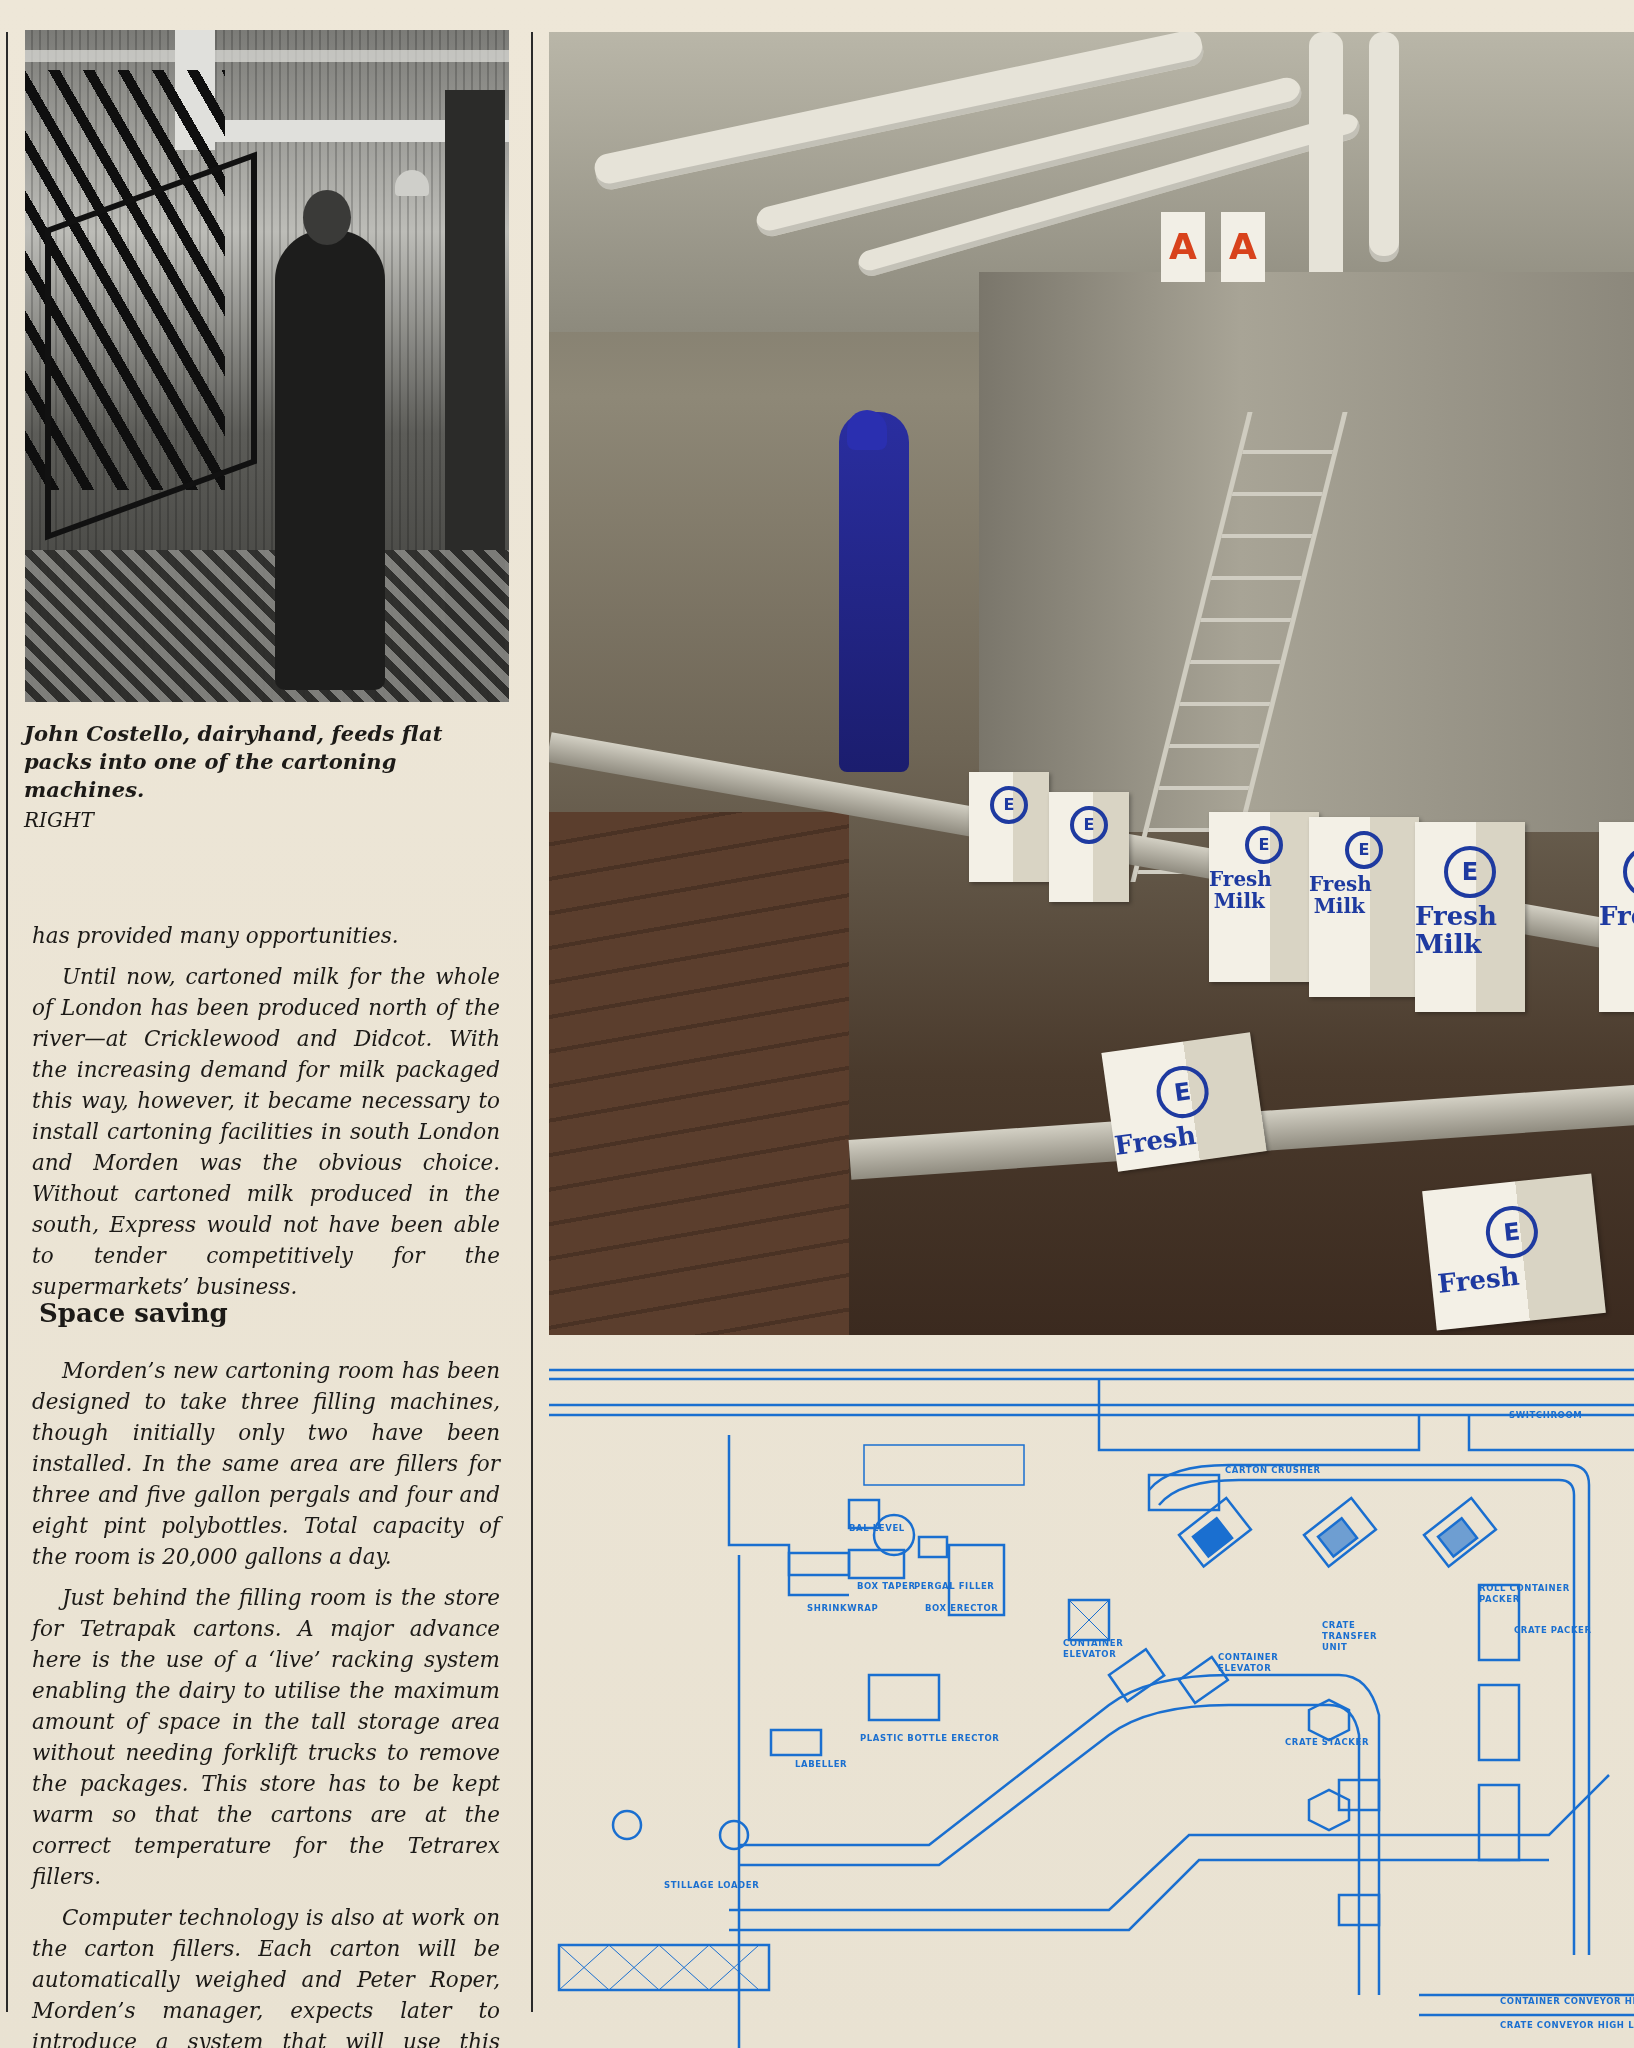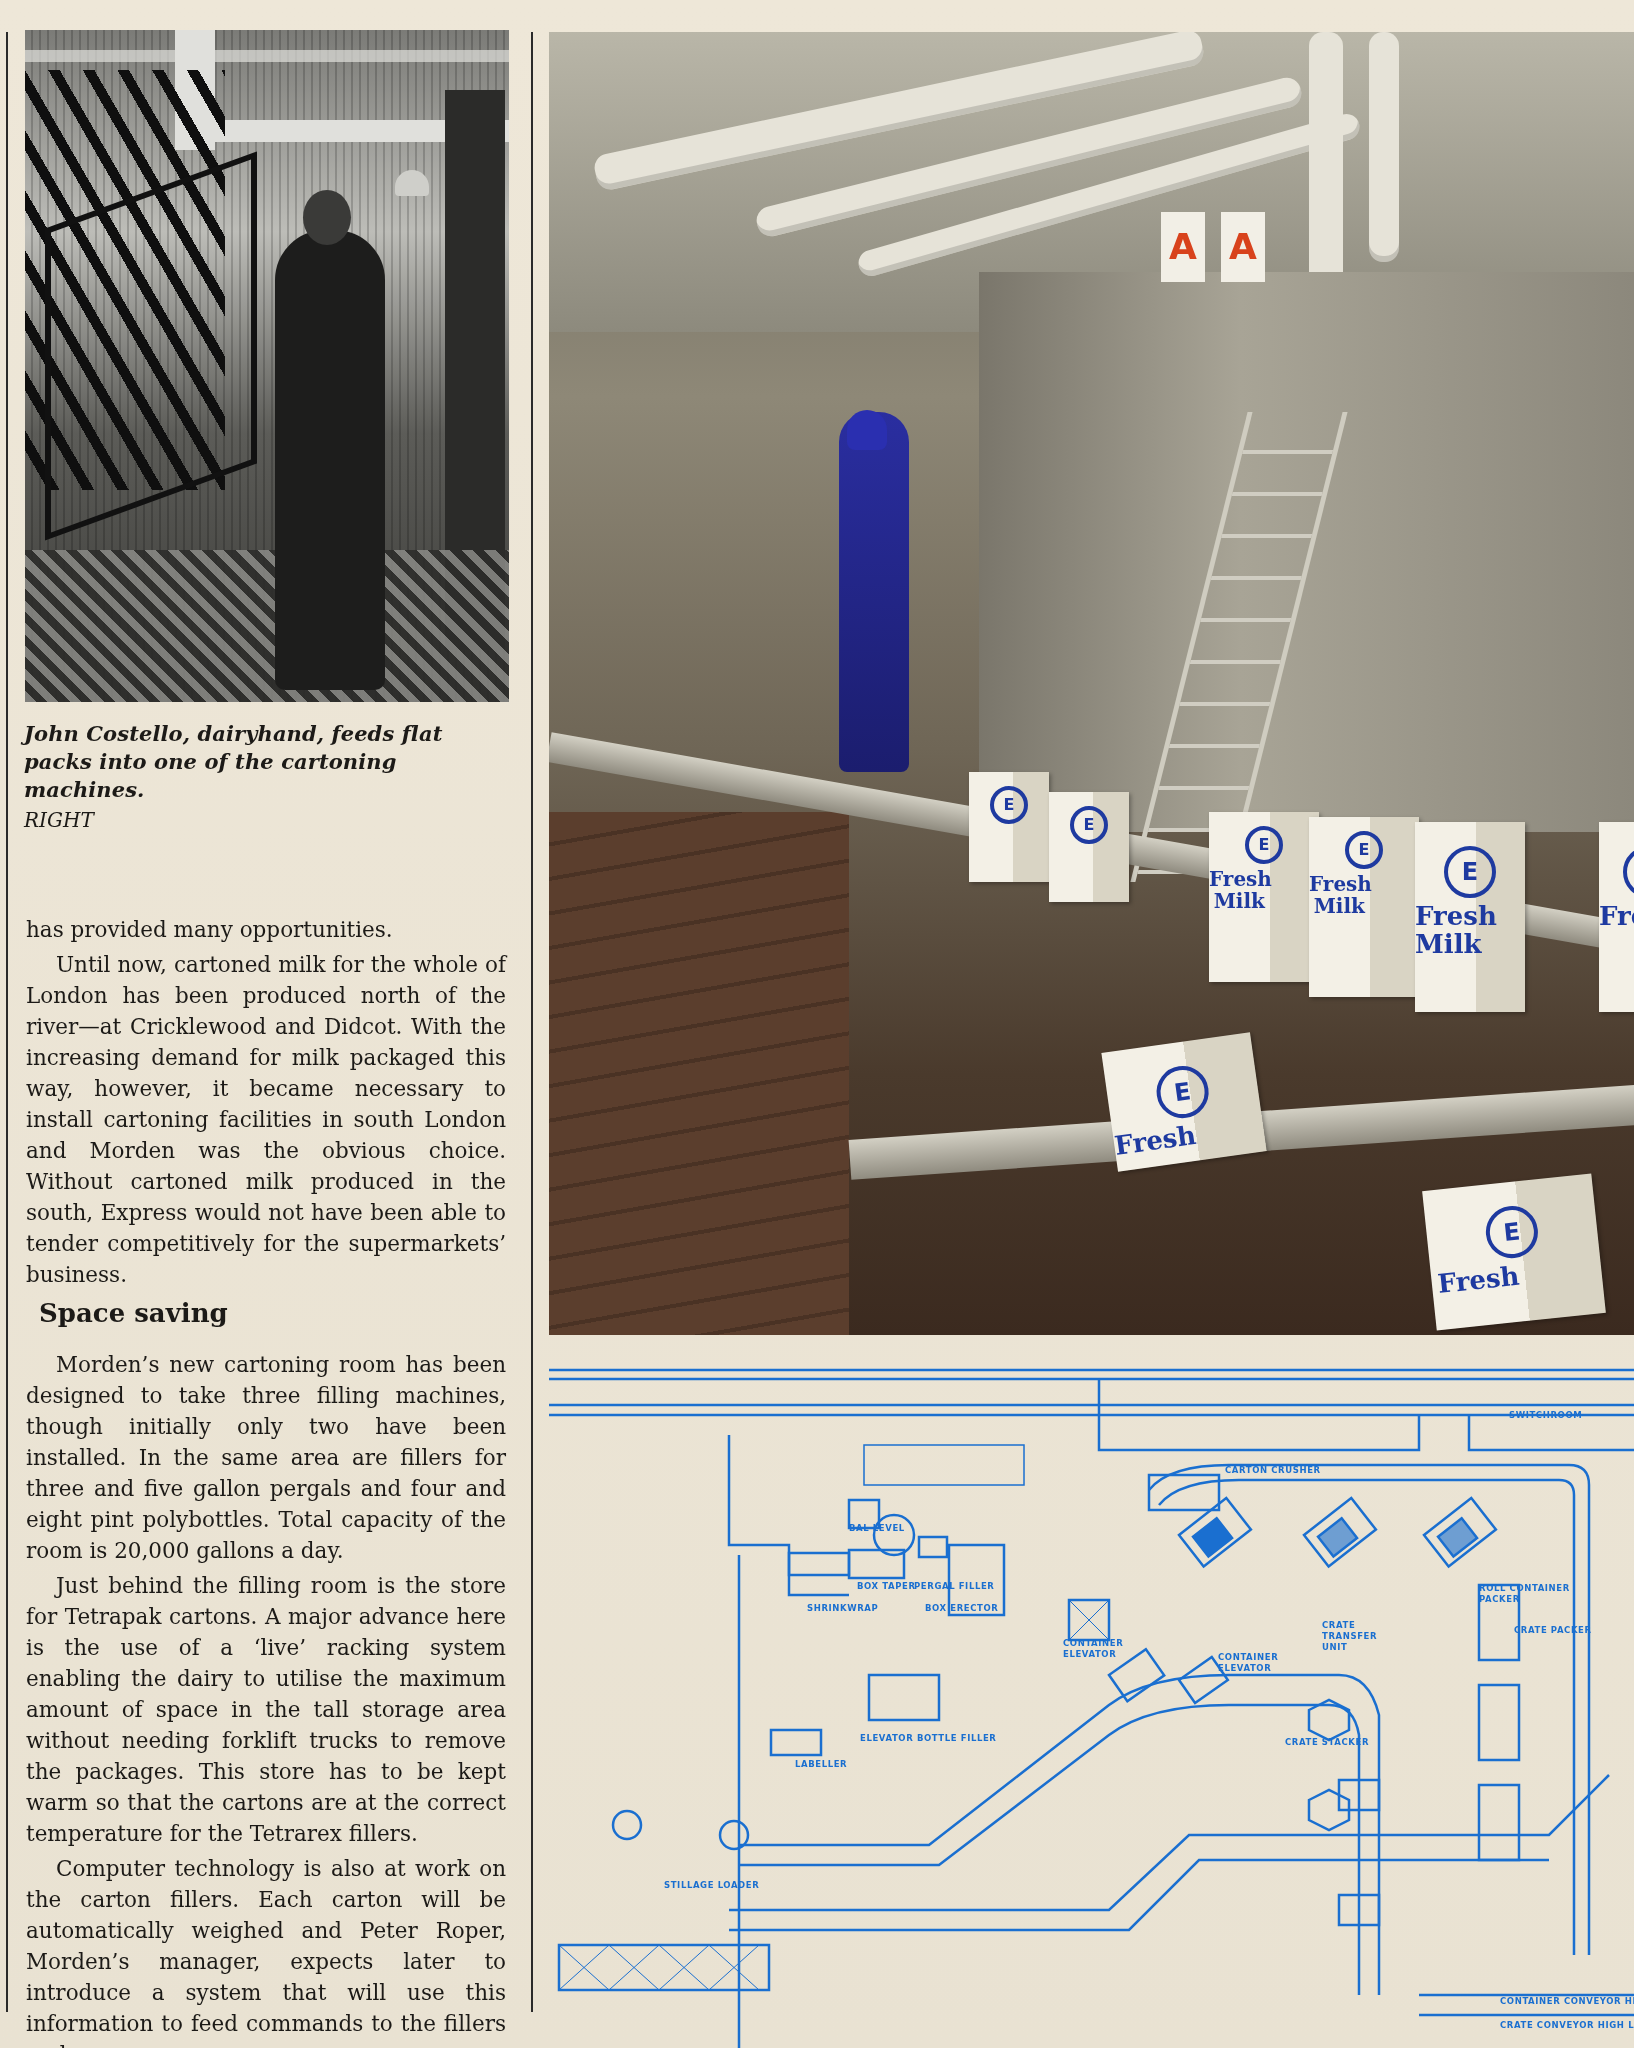--- a/index.html
+++ b/index.html
@@ -38,21 +38,21 @@
   .carton{position:absolute;background:linear-gradient(90deg,#f3f0e6 0 55%,#d9d4c4 55% 100%);box-shadow:2px 2px 4px rgba(0,0,0,.3);text-align:center;overflow:hidden;}
   .carton .logo{display:block;margin:14px auto 4px;width:30px;height:30px;border-radius:50%;border:4px solid #1e3aa0;color:#1e3aa0;font-family:"DejaVu Sans",sans-serif;font-weight:bold;font-size:16px;line-height:30px;}
   .carton .brand{display:block;color:#1e3aa0;font-family:"DejaVu Serif",serif;font-weight:bold;font-size:20px;line-height:22px;width:55%;}
   .carton.big .logo{width:44px;height:44px;font-size:24px;line-height:44px;margin-top:24px;}
   .carton.big .brand{font-size:26px;line-height:28px;}
   
   .caption1{position:absolute;left:24px;top:720px;width:490px;font-style:italic;font-weight:bold;font-size:21px;line-height:28px;letter-spacing:.1px;}
   .caption-tag{position:absolute;left:24px;top:808px;font-style:italic;font-size:20px;}
   .caption2{position:absolute;left:24px;top:832px;width:490px;font-style:italic;font-weight:bold;font-size:21px;line-height:28px;font-family:"DejaVu Sans",sans-serif;}
   .body-text{position:absolute;left:22px;width:488px;font-size:21.5px;line-height:31px;text-align:justify;}
-  .body-text p{margin:4px;text-indent:0;}
+  .body-text p{margin:10px;text-indent:0;font-style:italic;}
   .body-text p.ind{text-indent:30px;}
   .subhead{position:absolute;left:22px;top:1298px;font-size:26px;font-weight:bold;font-family:"DejaVu Serif",serif;margin-left:17px;}
   
   .blueprint{position:absolute;left:549px;top:1355px;width:1085px;height:693px;}
   .bp-label{position:absolute;font-family:"DejaVu Sans",sans-serif;font-size:8.5px;font-weight:bold;color:#1a6fd0;letter-spacing:.6px;white-space:nowrap;line-height:11px;}
 </style>
 </head>
 <body>
 
 <div class="page">
@@ -218,20 +218,20 @@
     <span class="bp-label" style="left:308px;top:226px;">BOX TAPER</span>
     <span class="bp-label" style="left:365px;top:226px;">PERGAL FILLER</span>
     <span class="bp-label" style="left:258px;top:248px;">SHRINKWRAP</span>
     <span class="bp-label" style="left:376px;top:248px;">BOX ERECTOR</span>
     <span class="bp-label" style="left:930px;top:228px;"><span>ROLL CONTAINER</span><br><span>PACKER</span></span>
     <span class="bp-label" style="left:735px;top:265px;margin-left:38px;"><span>CRATE</span><br><span>TRANSFER</span><br><span>UNIT</span></span>
     <span class="bp-label" style="left:965px;top:270px;">CRATE PACKER</span>
     <span class="bp-label" style="left:514px;top:283px;"><span>CONTAINER</span><br><span>ELEVATOR</span></span>
     <span class="bp-label" style="left:669px;top:297px;"><span>CONTAINER</span><br><span>ELEVATOR</span></span>
     <span class="bp-label" style="left:736px;top:382px;">CRATE STACKER</span>
-    <span class="bp-label" style="left:311px;top:378px;">ELEVATOR BOTTLE FILLER</span>
+    <span class="bp-label" style="left:311px;top:378px;">PLASTIC BOTTLE ERECTOR</span>
     <span class="bp-label" style="left:211px;top:404px;padding-left:35px;">LABELLER</span>
     <span class="bp-label" style="left:115px;top:525px;">STILLAGE LOADER</span>
     <span class="bp-label" style="left:951px;top:641px;">CONTAINER CONVEYOR HIGH LEVEL</span>
     <span class="bp-label" style="left:951px;top:665px;">CRATE CONVEYOR HIGH LEVEL</span>
   </div>
 
 </div>
 
 </body></html>

